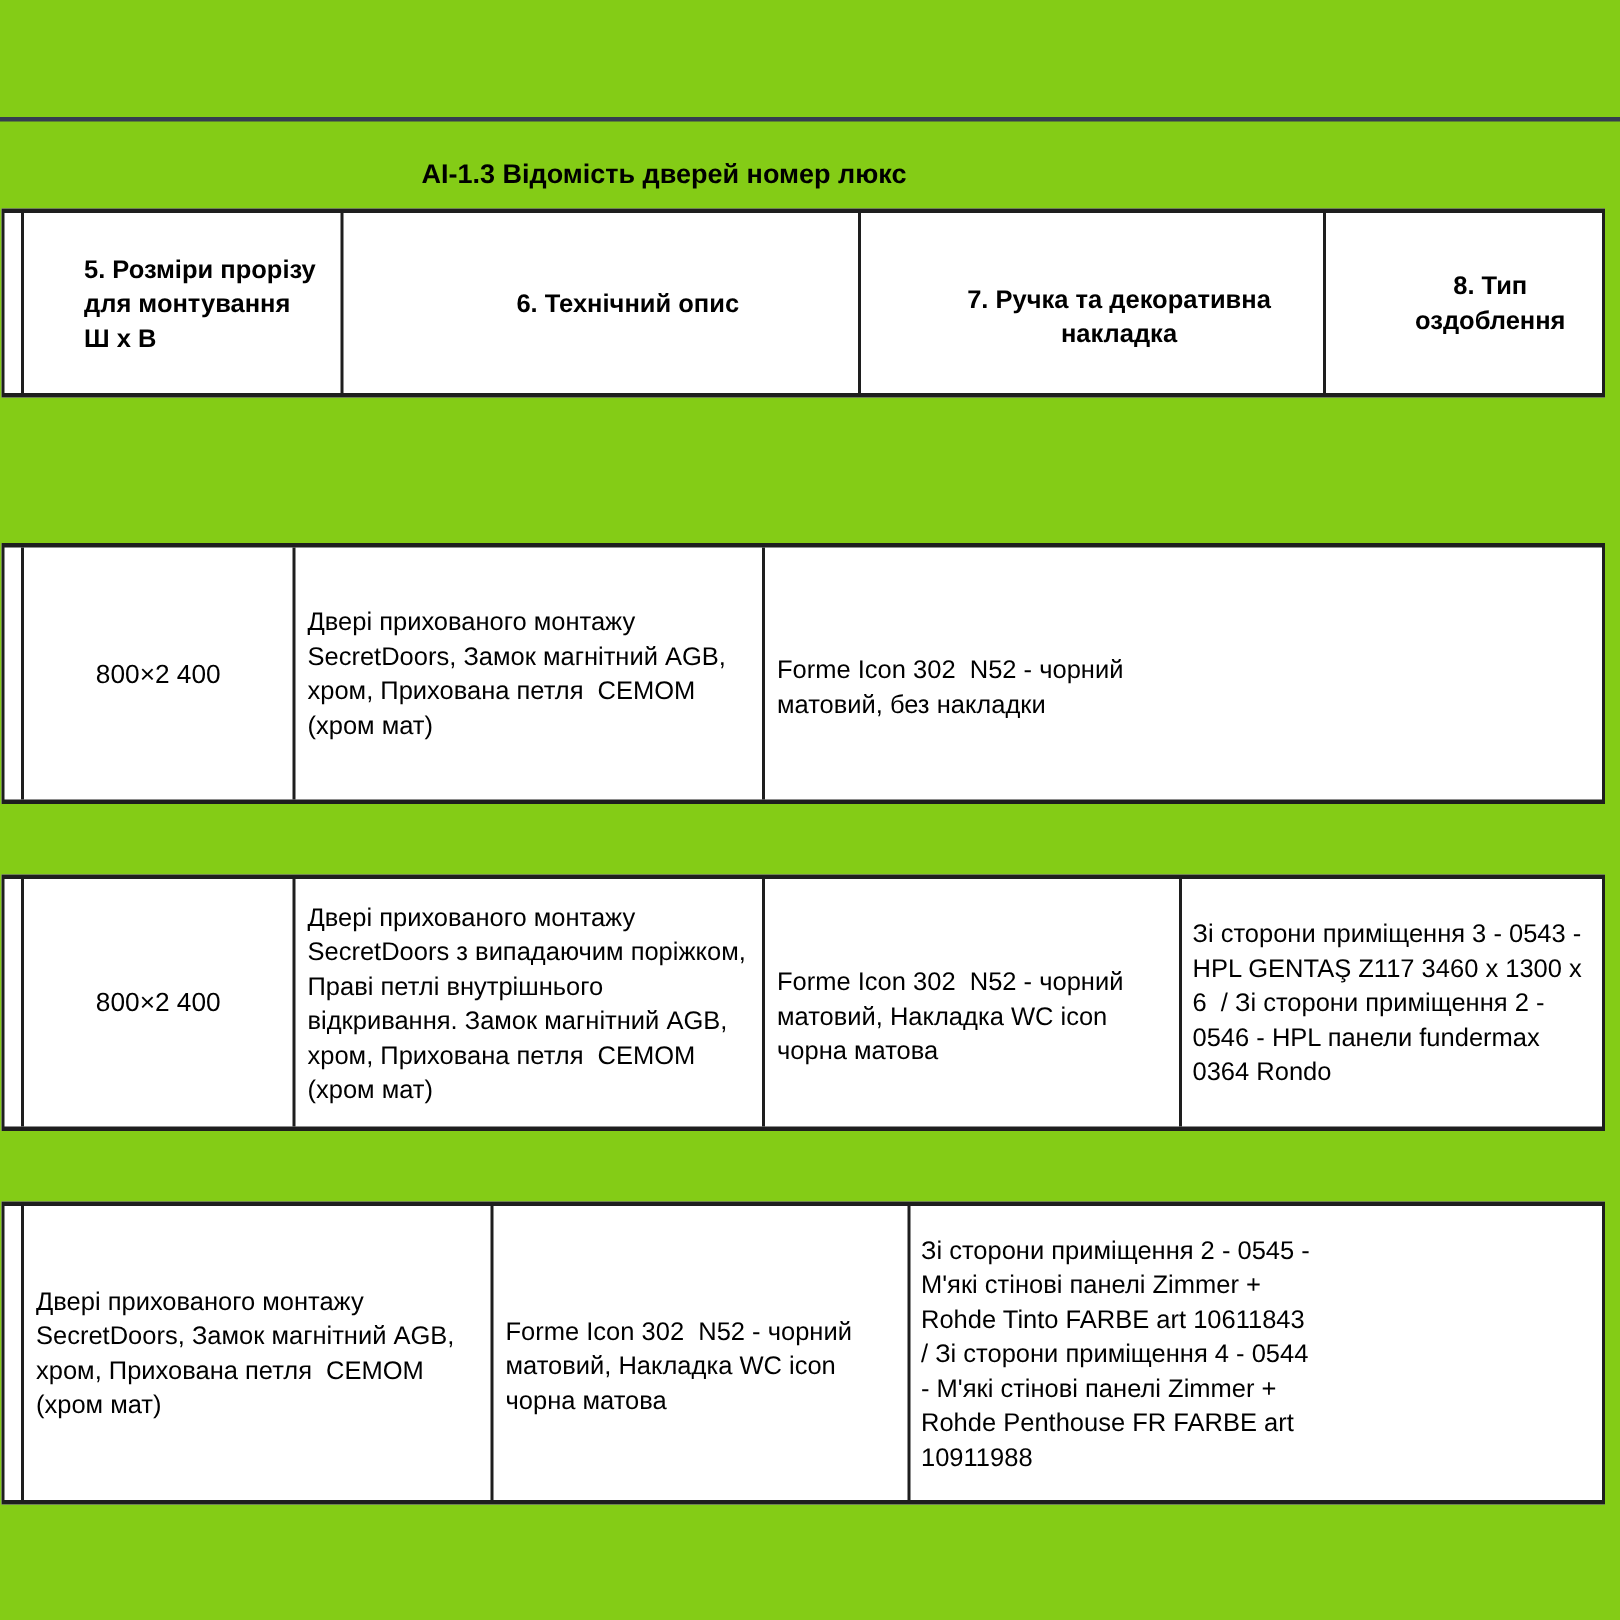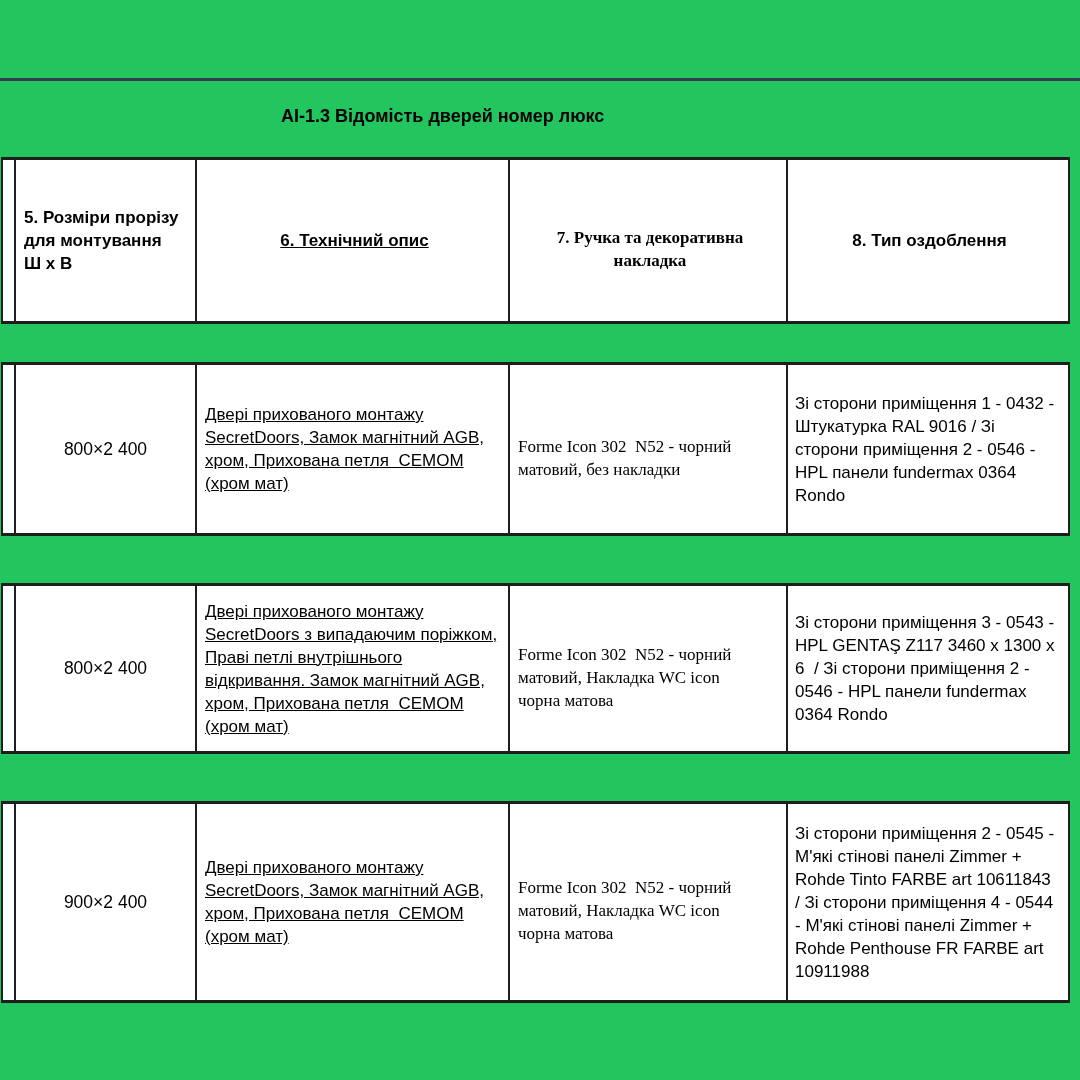--- a/index.html
+++ b/index.html
@@ -4,21 +4,21 @@
 <style>
   html, body {
     margin: 0;
     padding: 0;
     background: #ffffff;
   }
   #page {
     position: relative;
     width: 1080px;
     height: 1080px;
-    background: #22c55e;
+    background: #84cc16;
     overflow: hidden;
     font-family: "Liberation Sans", sans-serif;
     color: #000000;
   }
   .top-rule {
     position: absolute;
     left: 0;
     top: 78px;
     width: 1080px;
     height: 3px;
@@ -39,38 +39,38 @@
     width: 1069px;
     box-sizing: border-box;
     border: 2px solid #1e1e1e;
     border-top-width: 3px;
     border-bottom-width: 3px;
     display: flex;
     flex-direction: row;
     align-items: stretch;
     background: #ffffff;
   }
-  .blk-header { top: 157px; height: 167px; }
+  .blk-header { top: 139px; height: 126px; gap: 32px; }
   .blk-row1   { top: 362px; height: 174px; }
   .blk-row2   { top: 583px; height: 171px; }
   .blk-row3   { top: 801px; height: 202px; }
 
   .cell {
     box-sizing: border-box;
     border-right: 2px solid #1e1e1e;
     display: flex;
     align-items: center;
     overflow: hidden;
   }
   .cell:last-child { border-right: none; align-items: center; }
 
   .c-edge   { width: 13px;  flex: none; }
   .c-size   { width: 181px; flex: none; justify-content: center; }
-  .c-tech   { width: 313px; flex: none; padding: 2px 4px 2px 8px; text-decoration: underline; }
-  .c-handle { width: 278px; flex: none; padding: 19px 4px 2px 8px; font-family: Liberation Serif, serif; }
+  .c-tech   { width: 313px; flex: none; padding: 2px 4px 2px 8px; }
+  .c-handle { width: 278px; flex: none; padding: 19px 4px 2px 8px; }
   .c-finish { flex: 1;                  padding: 2px 4px 2px 7px; }
 
   .cell-text {
     font-size: 17px;
     line-height: 23px;
     white-space: pre-wrap;
   }
   .size-text {
     font-size: 17.5px;
     line-height: 23px;
@@ -128,27 +128,20 @@
     <div class="cell c-tech">
       <span class="cell-text">Двері прихованого монтажу
 SecretDoors, Замок магнітний AGB,
 хром, Прихована петля  СЕМОМ
 (хром мат)</span>
     </div>
     <div class="cell c-handle">
       <span class="cell-text">Forme Icon 302  N52 - чорний
 матовий, без накладки</span>
     </div>
-    <div class="cell c-finish">
-      <span class="cell-text">Зі сторони приміщення 1 - 0432 -
-Штукатурка RAL 9016 / Зі
-сторони приміщення 2 - 0546 -
-HPL панели fundermax 0364
-Rondo</span>
-    </div>
   </div>
 
   <div class="tbl-block blk-row2">
     <div class="cell c-edge"></div>
     <div class="cell c-size">
       <span class="size-text">800×2 400</span>
     </div>
     <div class="cell c-tech">
       <span class="cell-text">Двері прихованого монтажу
 SecretDoors з випадаючим поріжком,
@@ -166,23 +159,20 @@
       <span class="cell-text">Зі сторони приміщення 3 - 0543 -
 HPL GENTAŞ Z117 3460 x 1300 x
 6  / Зі сторони приміщення 2 -
 0546 - HPL панели fundermax
 0364 Rondo</span>
     </div>
   </div>
 
   <div class="tbl-block blk-row3">
     <div class="cell c-edge"></div>
-    <div class="cell c-size">
-      <span class="size-text">900×2 400</span>
-    </div>
     <div class="cell c-tech">
       <span class="cell-text">Двері прихованого монтажу
 SecretDoors, Замок магнітний AGB,
 хром, Прихована петля  СЕМОМ
 (хром мат)</span>
     </div>
     <div class="cell c-handle">
       <span class="cell-text">Forme Icon 302  N52 - чорний
 матовий, Накладка WC icon
 чорна матова</span>

